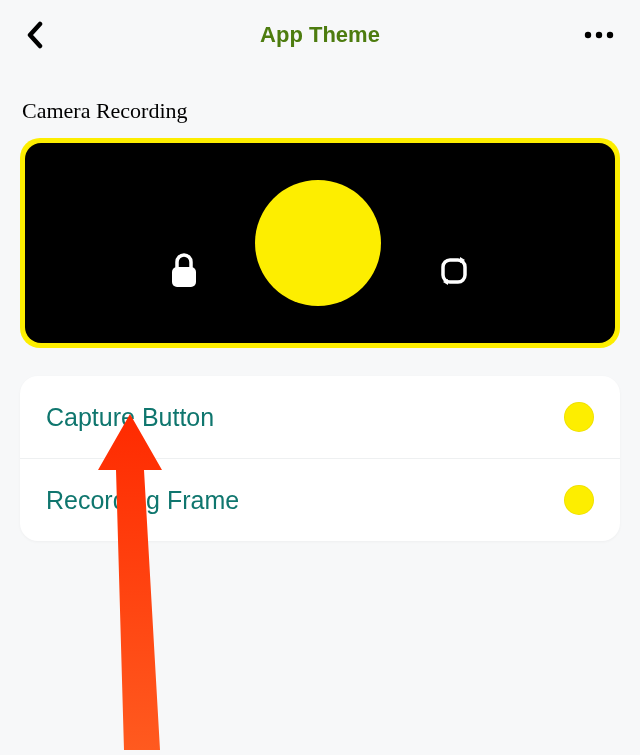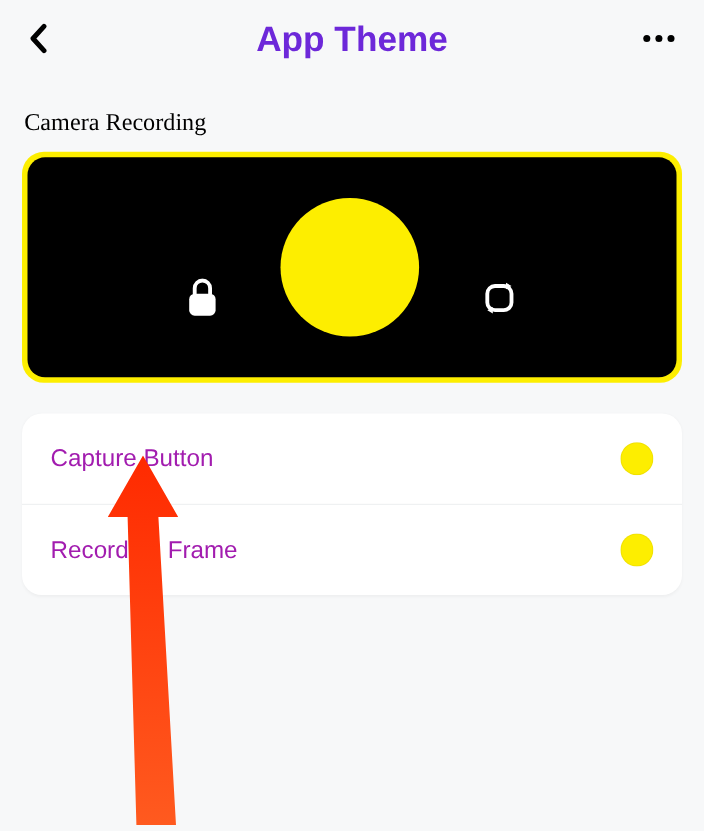--- a/index.html
+++ b/index.html
@@ -24,23 +24,23 @@
     }
     .back-btn {
       width: 40px;
       height: 40px;
       display: flex;
       align-items: center;
       justify-content: flex-start;
       cursor: pointer;
     }
     .title {
-      font-size: 32px;
+      font-size: 22px;
       font-weight: 700;
-      color: #6d28d9;
+      color: #4d7c0f;
       position: absolute;
       left: 50%;
       transform: translateX(-50%);
     }
     .more-btn {
       width: 40px;
       height: 40px;
       display: flex;
       align-items: center;
       justify-content: flex-end;
@@ -99,23 +99,23 @@
       display: flex;
       align-items: center;
       justify-content: space-between;
       padding: 26px 26px;
       cursor: pointer;
     }
     .option-row:first-child {
       border-bottom: 1px solid #eef0f1;
     }
     .option-label {
-      font-size: 22px;
+      font-size: 25px;
       font-weight: 400;
-      color: #a21caf;
+      color: #0f766e;
     }
     .color-swatch {
       width: 30px;
       height: 30px;
       border-radius: 50%;
       background: #fdee00;
       border: 1px solid rgba(0,0,0,0.05);
     }
     .annotation-arrow {
       position: absolute;

